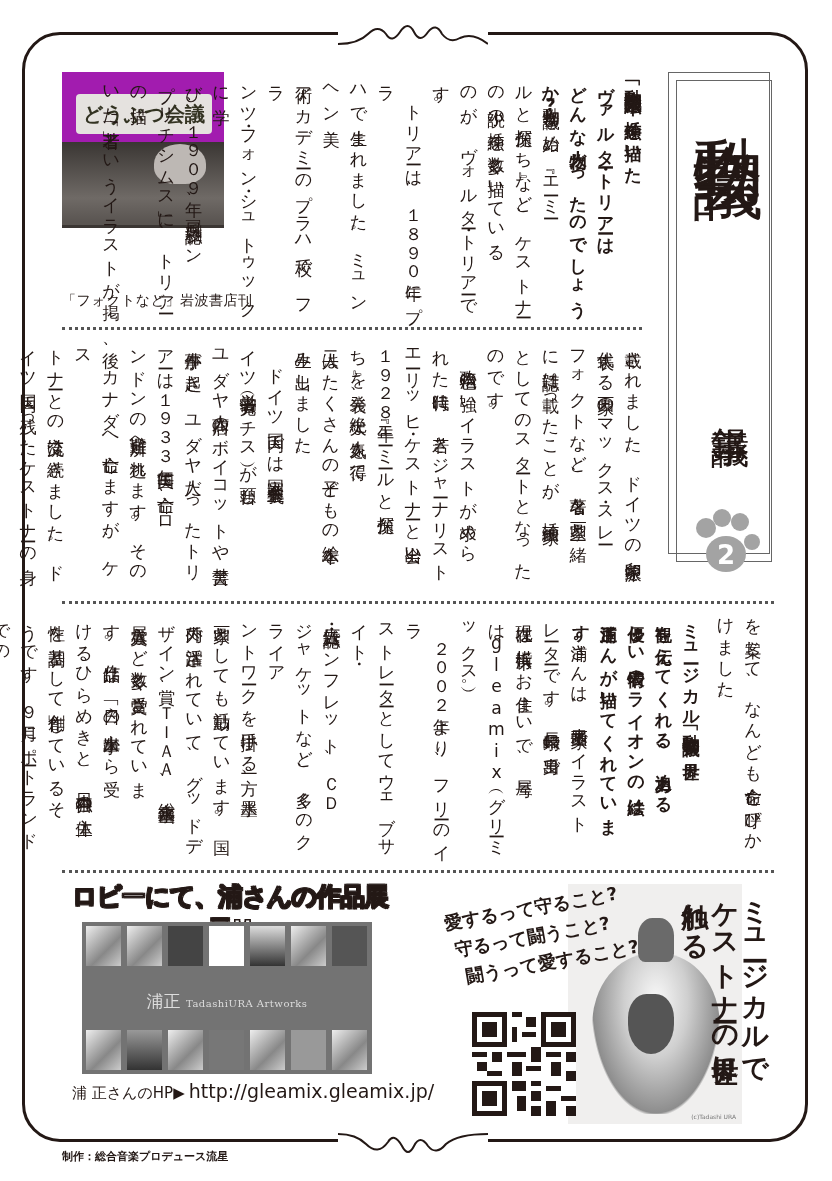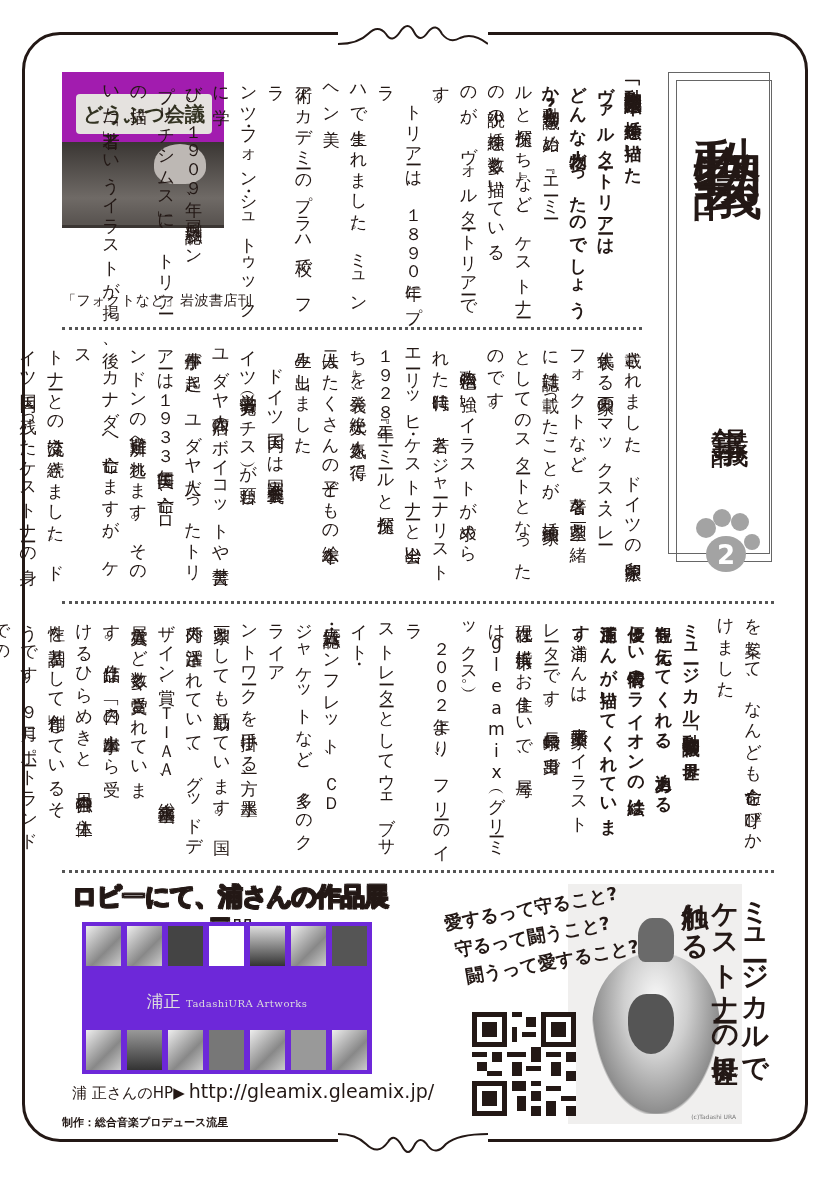--- a/index.html
+++ b/index.html
@@ -18,27 +18,27 @@
   .paw{position:absolute;left:692px;top:508px;width:70px;height:70px;}
   .body-text{position:absolute;font-size:17.2px;line-height:27.5px;letter-spacing:1.5px;}
   .bold{font-weight:bold;}
   .book{position:absolute;left:62px;top:72px;width:162px;height:156px;background:#a21caf;overflow:hidden;}
   .book-banner{position:absolute;left:14px;top:22px;width:136px;height:40px;background:#e5e2df;border-radius:4px;color:#332;font-weight:bold;font-size:20px;text-align:center;line-height:40px;}
   .book-scene{position:absolute;left:0;top:70px;width:162px;height:140px;background:linear-gradient(180deg,#3a3633 0%,#6f6a66 40%,#4a4542 70%,#2e2a28 100%);}
   .book-elephant{position:absolute;left:92px;top:72px;width:52px;height:40px;background:#bdb8b4;border-radius:50% 50% 40% 40%;}
   .book-desk{position:absolute;left:0;top:150px;width:162px;height:60px;background:#3b3633;border-top:3px solid #5a5551;}
   .caption{position:absolute;left:62px;top:292px;font-size:14px;letter-spacing:0.5px;}
   .promo-title{position:absolute;left:50px;top:880px;width:360px;text-align:center;font-size:25px;font-weight:bold;color:#fff;-webkit-text-stroke:1.2px #231815;text-shadow:0 0 0 #231815,1px 1px 0 #231815,-1px -1px 0 #231815,1px -1px 0 #231815,-1px 1px 0 #231815;letter-spacing:-1px;}
-  .gallery{position:absolute;left:82px;top:922px;width:290px;height:152px;background:#6d28d9;}
+  .gallery{position:absolute;left:82px;top:922px;width:290px;height:152px;background:#737373;}
   .thumb{position:absolute;width:35px;height:40px;background:linear-gradient(135deg,#eee,#888 60%,#ccc);}
   .gallery-name{position:absolute;left:0;top:68px;width:290px;text-align:center;color:#ddd;font-family:"DejaVu Serif",serif;font-size:17px;}
   .gallery-name small{font-size:10px;letter-spacing:0.5px;}
   .hp-line{position:absolute;left:72px;top:1080px;font-size:15px;}
   .hp-url{font-size:19px;margin-left:4px;}
-  .credit{position:absolute;left:62px;top:1115px;font-size:11px;font-weight:bold;}
+  .credit{position:absolute;left:62px;top:1149px;font-size:11px;font-weight:bold;}
   .lion-art{position:absolute;left:568px;top:884px;width:174px;height:240px;background:#f0efee;}
   .lion-body{position:absolute;left:24px;top:70px;width:128px;height:160px;background:radial-gradient(ellipse at 50% 30%,#fafafa 0%,#cfcfcf 35%,#8d8d8d 70%,#f0efee 72%);border-radius:45% 45% 30% 30%;}
   .lion-face{position:absolute;left:60px;top:110px;width:46px;height:60px;background:#555;border-radius:40% 40% 50% 50%;}
   .lion-kids{position:absolute;left:70px;top:34px;width:36px;height:44px;background:#6a6a6a;border-radius:40% 40% 20% 20%;}
   .lion-credit{position:absolute;right:6px;bottom:4px;font-size:6px;color:#777;}
   .qr{position:absolute;left:472px;top:1012px;width:104px;height:104px;background:#fff;}
   .qr svg{width:100%;height:100%;}
   .slogan{position:absolute;left:442px;top:910px;font-size:18px;font-weight:bold;line-height:28px;transform:rotate(-10deg);transform-origin:left top;}
   .slogan div{white-space:nowrap;}
   .musical-title{position:absolute;top:884px;font-size:27px;font-weight:bold;line-height:30px;letter-spacing:0;}

